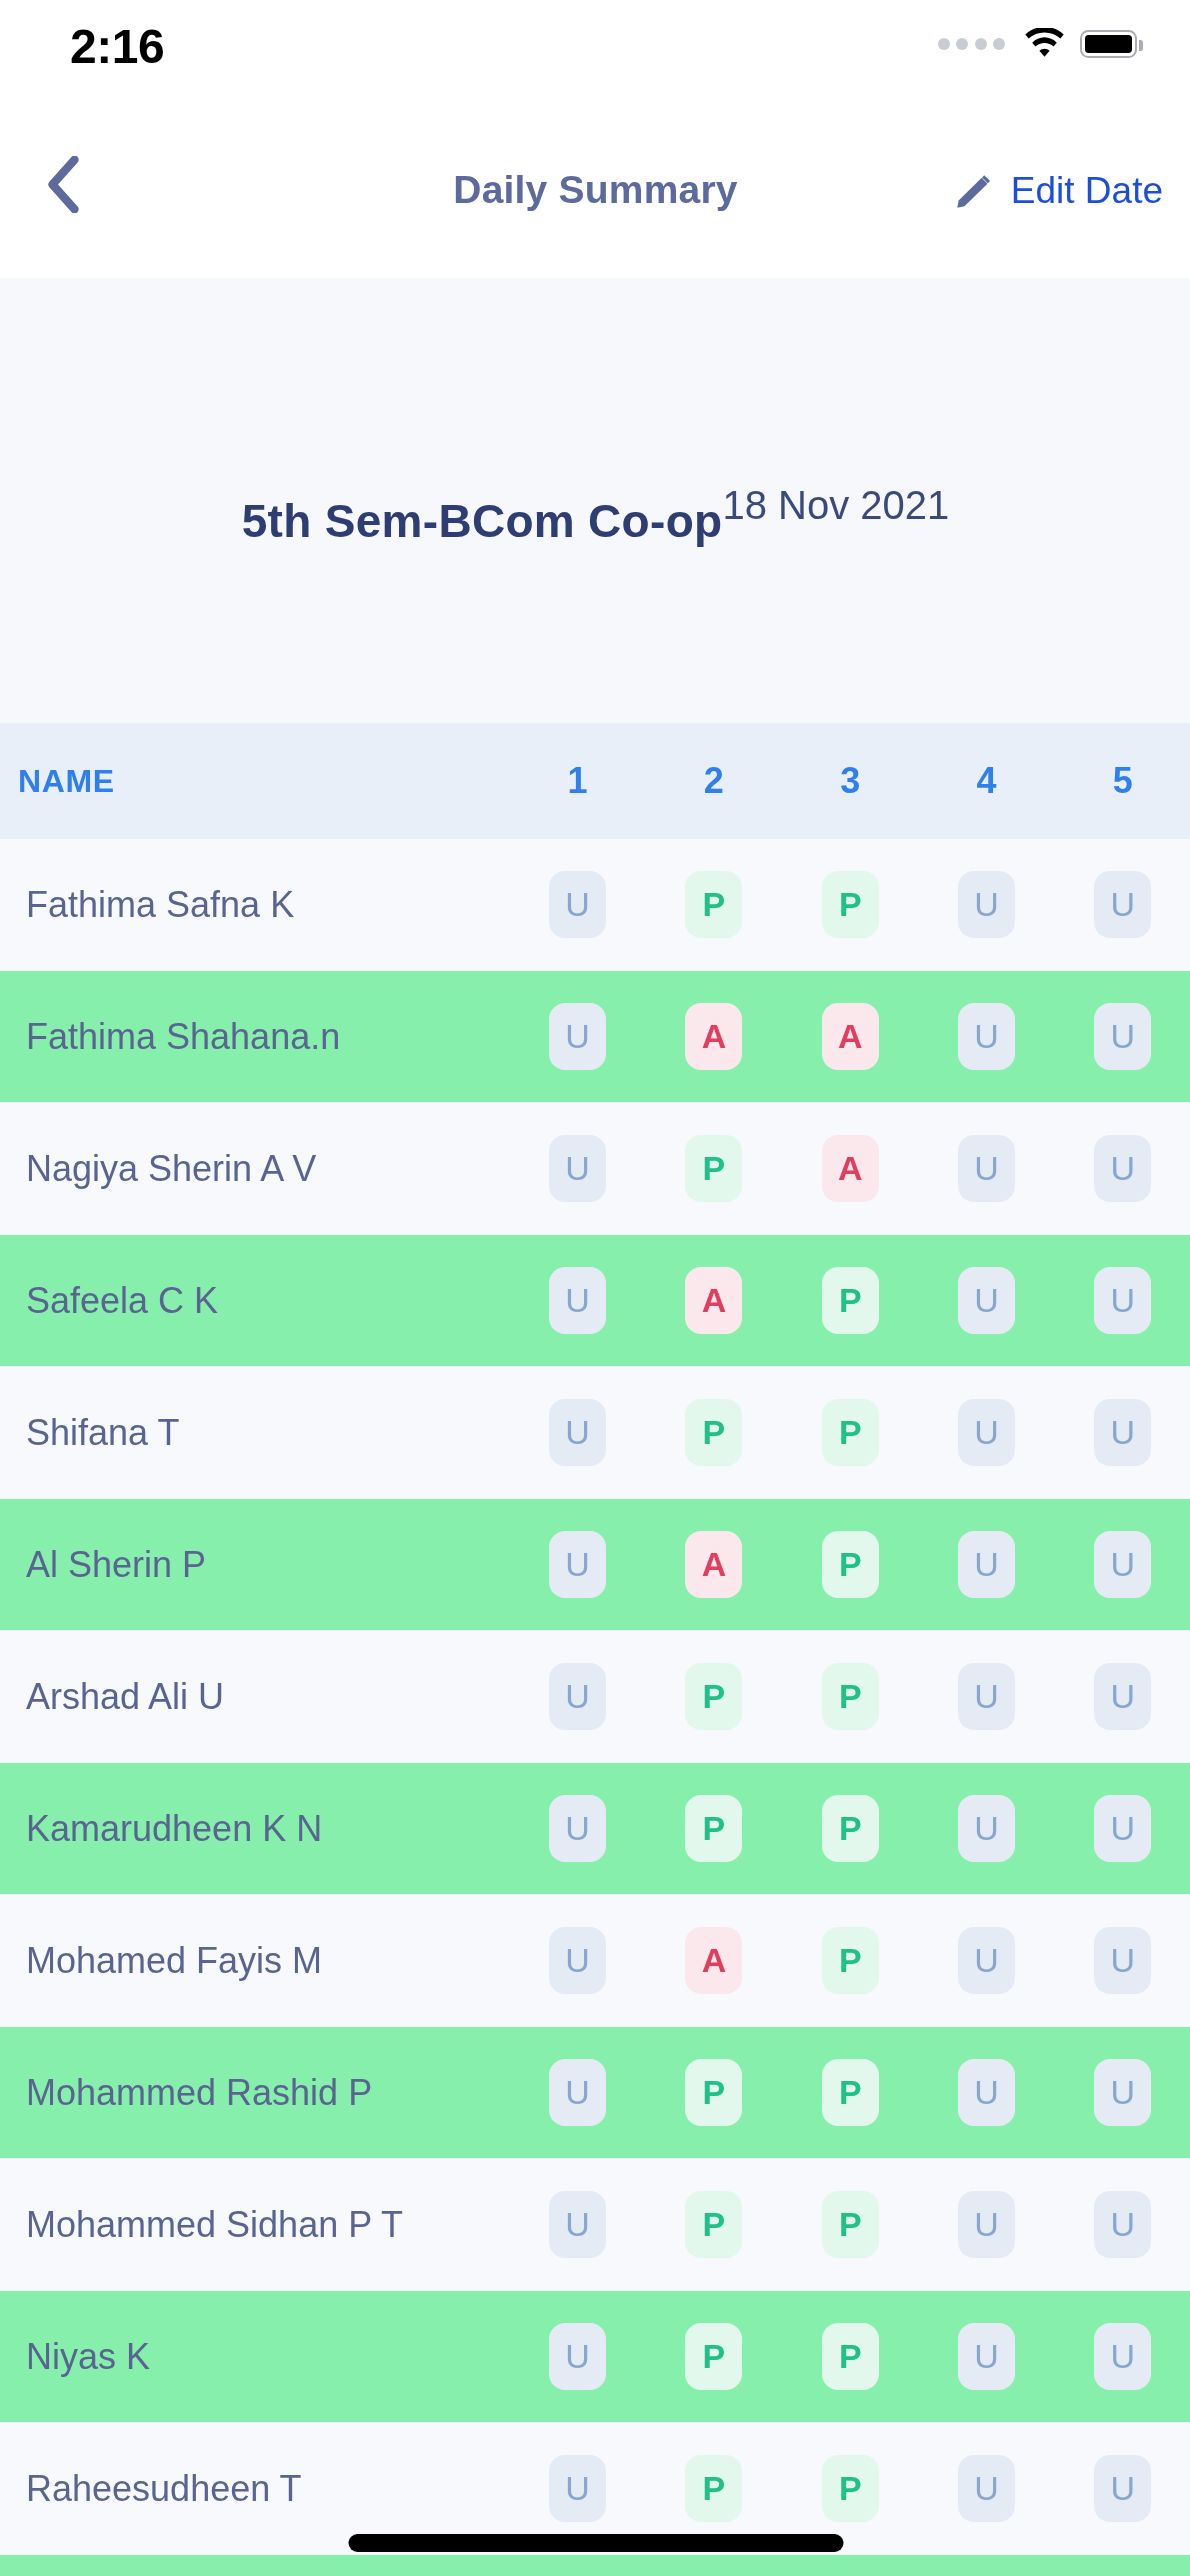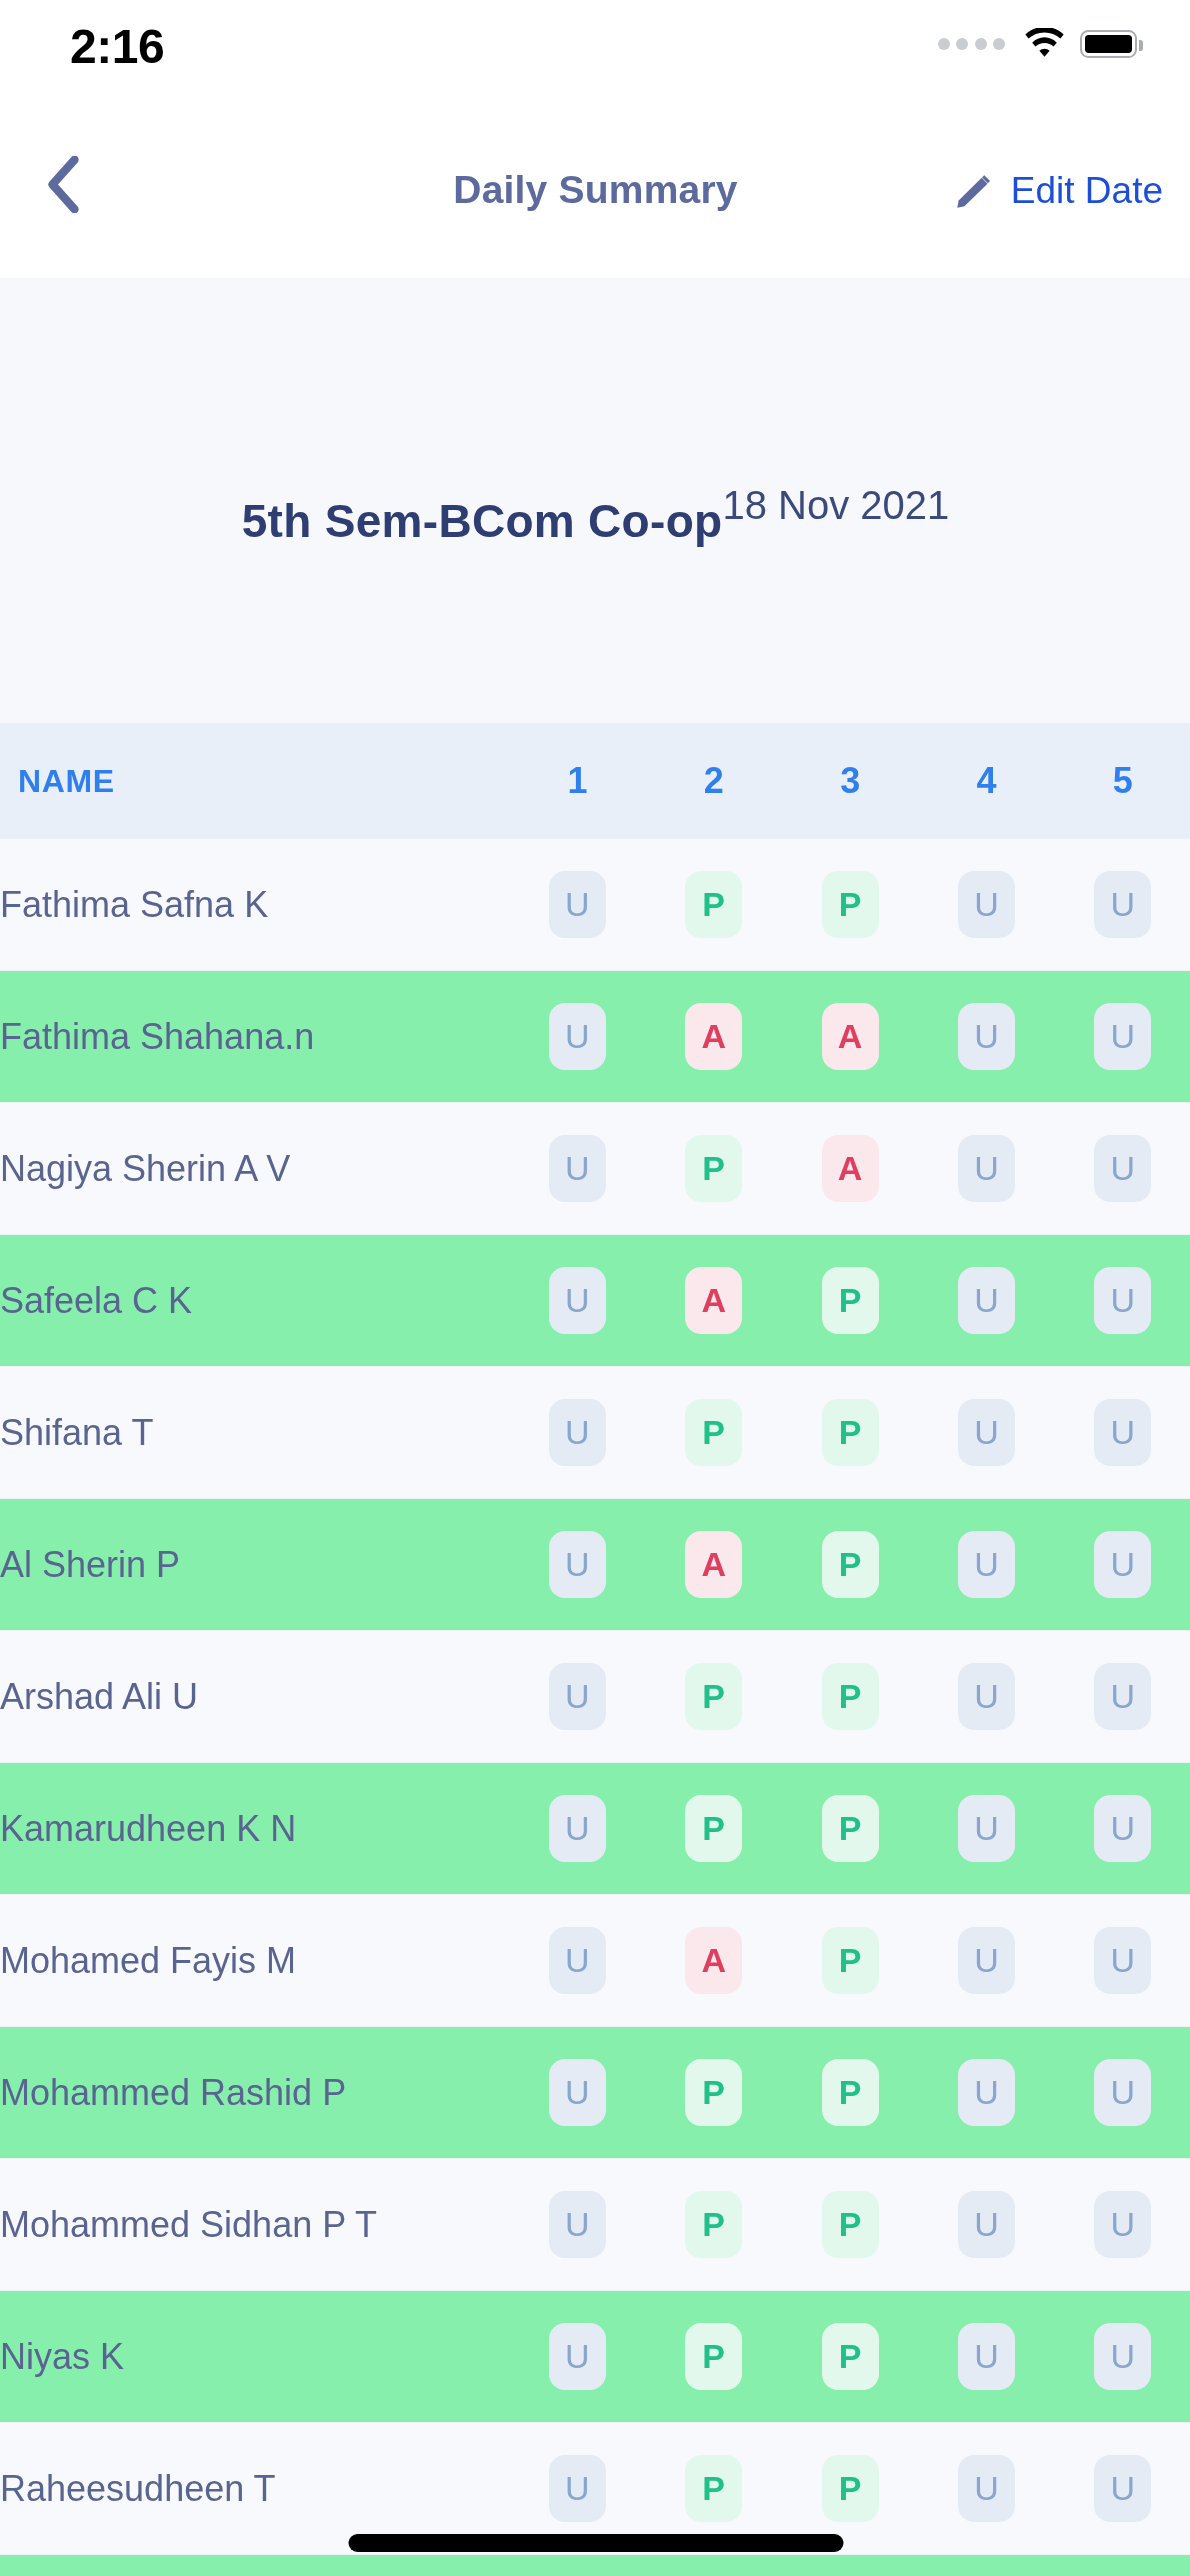--- a/index.html
+++ b/index.html
@@ -87,21 +87,21 @@
     width:139px; text-align:center;
     font-size:36px; font-weight:bold; color:#2f80ed;
   }
   .trow {
     display:flex; align-items:center; height:132px;
     border-bottom:0.9px solid #eef1f7;
   }
   .trow.odd  { background:#f7f9fd; }
   .trow.even { background:#86efac; }
   .td-name {
-    width:519px; 
+    width:519px; padding-left:26px;
     font-size:36px; color:#5a6490; white-space:nowrap; overflow:hidden;
   }
   .td-cell { width:139px; display:flex; justify-content:center; align-items:center; }
   .badge {
     width:57px; height:67px; border-radius:16px;
     display:flex; align-items:center; justify-content:center;
     font-size:34px; font-weight:normal;
   }
   .badge.U { background:#e4ebf5; color:#89a6cf; }
   .badge.P { background:#e2f8ec; color:#21c08b; font-weight:bold; }

